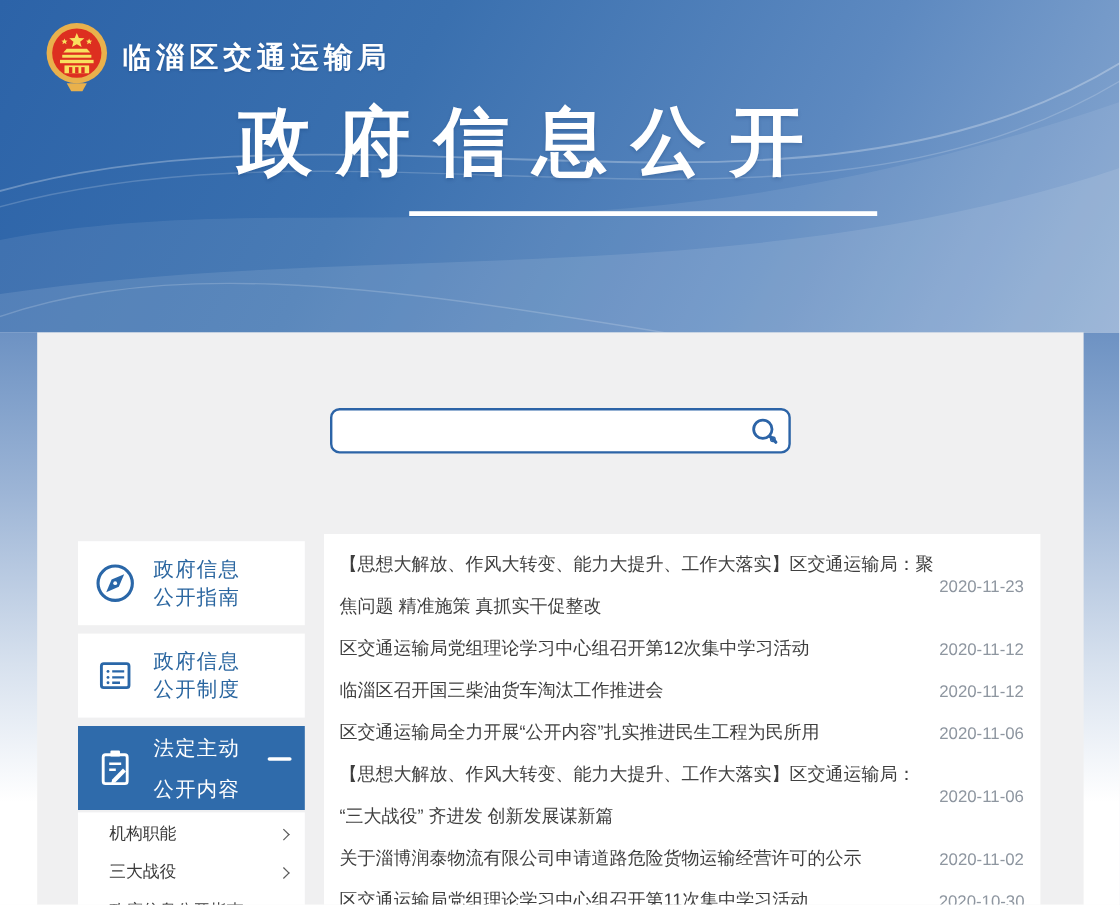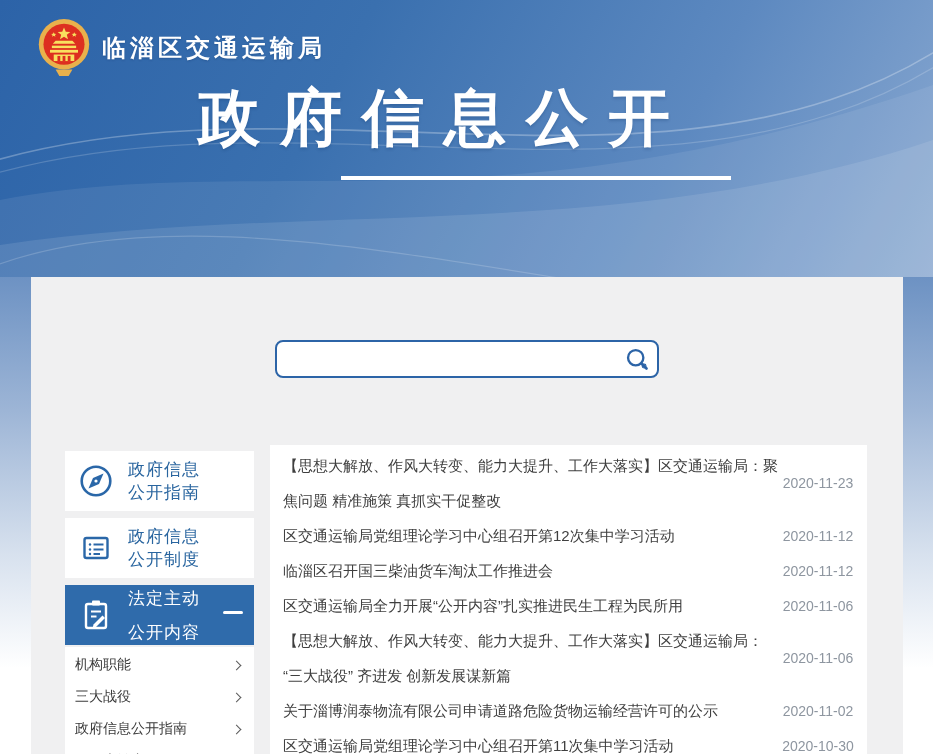--- a/index.html
+++ b/index.html
@@ -30,37 +30,37 @@
   
   .searchbar { position:absolute; left:244px; top:63px; width:384px; height:38px; background:#ffffff;
     border:2px solid #2c64a7; border-radius:8px; display:flex; align-items:center; }
   .search-input { flex:1; height:100%; border:none; outline:none; background:transparent;
     padding:0 4px 0 12px; font-size:15px; color:#333; }
   .search-btn { flex:none; width:40px; height:100%; border:none; background:transparent; cursor:pointer;
     display:flex; align-items:center; justify-content:center; }
 
   
   .sidebar { position:absolute; left:34px; top:174px; width:189px; }
-  .nav-card { background:#ffffff; height:60px; margin-bottom:7px; display:flex; align-items:center;
+  .nav-card { background:#ffffff; height:70px; margin-bottom:7px; display:flex; align-items:center;
     position:relative; cursor:pointer; }
   .nav-icon { flex:none; width:36px; height:36px; margin-left:13px; }
   .nav-label { margin-left:14px; display:flex; flex-direction:column; color:#29659f;
     font-size:17px; line-height:23px; font-weight:500; letter-spacing:1px; }
   .nav-card.active { background:#2f6bab; margin-bottom:0; }
   .nav-card.active .nav-label { color:#ffffff;gap:11px; }
   .minus-bar { position:absolute; right:11px; top:26px; width:20px; height:3px; background:#ffffff; border-radius:2px; }
   .submenu { background:#ffffff; width:189px; height:127px; margin-top:2px; padding-top:2px; overflow:hidden; }
   .sub-item { height:32px; display:flex; align-items:center; justify-content:space-between;
-    padding:0 14px 0 10px; font-size:14px; color:#3a3a3a; cursor:pointer; }
+    padding:0 14px 0 26px; font-size:14px; color:#3a3a3a; cursor:pointer; }
   .chev { flex:none; width:7px; height:7px; border-right:1.5px solid #5a5a5a; border-top:1.5px solid #5a5a5a;
     transform:rotate(45deg); margin-left:6px; }
 
   
   .news { position:absolute; left:239px; top:168px; width:597px; height:309px; background:#ffffff;
-    padding-top:3px; overflow:hidden; }
+    padding-top:8px; overflow:hidden; }
   .news-row { display:flex; align-items:center; padding:0 9px 0 13px; }
   .news-title { flex:1; font-size:15px; line-height:35px; color:#3f3f3f; cursor:pointer; }
   .news-date { flex:none; width:80px; text-align:center; font-size:14px; color:#8e96a0; }
 </style>
 </head>
 <body>
 
 <div class="stage">
   <div class="below-bg"></div>
 

